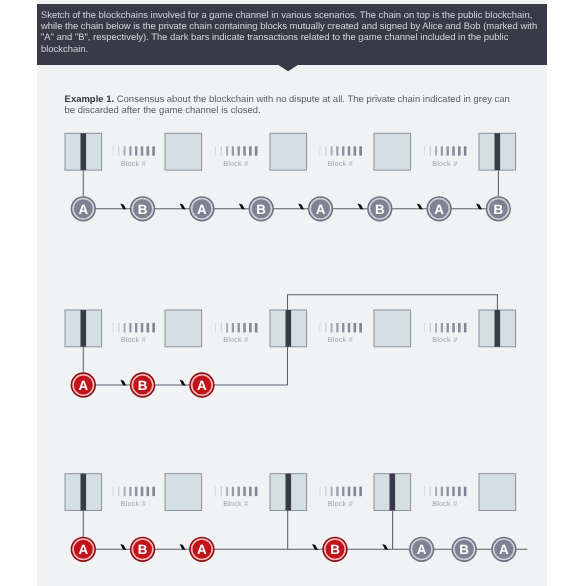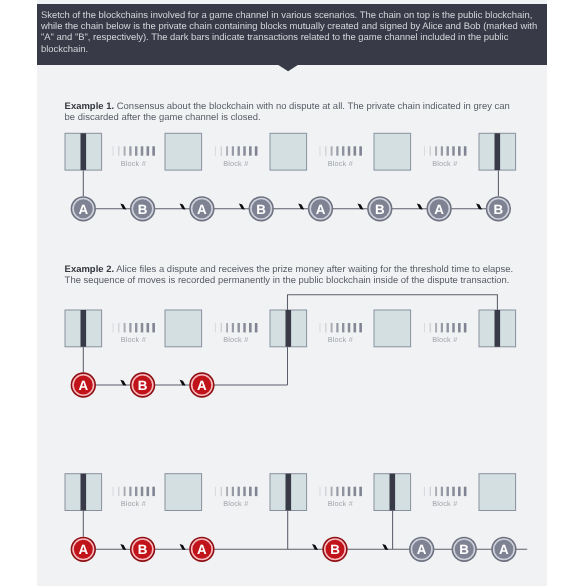--- a/index.html
+++ b/index.html
@@ -17,27 +17,23 @@
 </head>
 <body>
 
 <div id="stage">
   <div class="panel"></div>
   <div class="tip"></div>
   <div class="tip-text">Sketch of the blockchains involved for a game channel in various scenarios. The chain on top is the public blockchain, while the chain below is the private chain containing blocks mutually created and signed by Alice and Bob (marked with "A" and "B", respectively). The dark bars indicate transactions related to the game channel included in the public blockchain.</div>
   <svg class="tip-arrow" viewBox="0 0 23 10">
       <polygon points="0.5,1.4 21.6,1.4 11.1,8.3" fill="#383a47"></polygon>
     </svg>
-  <div class="cap" id="cap0" style="top:102px">
+  <div class="cap" id="cap0" style="top:95px">
     <b>Example 1.</b>
     <span>Consensus about the blockchain with no dispute at all. The private chain indicated in grey can be discarded after the game channel is closed.</span>
-  </div>
-  <div class="cap" id="cap1" style="top:264.9px">
-    <b>Example 2.</b>
-    <span>Alice files a dispute and receives the prize money after waiting for the threshold time to elapse. The sequence of moves is recorded permanently in the public blockchain inside of the dispute transaction.</span>
   </div>
   <svg id="gfx" width="586" height="586">
       <g>
         <g>
           <rect x="65" y="133.3" width="36.6" height="36.8" fill="#d4dfe2" stroke="#8a909e" stroke-width="1"></rect>
           <rect x="80.5" y="133.3" width="5.6" height="36.8" fill="#383a47"></rect>
         </g>
         <g>
           <rect x="165" y="133.3" width="36.6" height="36.8" fill="#d4dfe2" stroke="#8a909e" stroke-width="1"></rect>
         </g>

